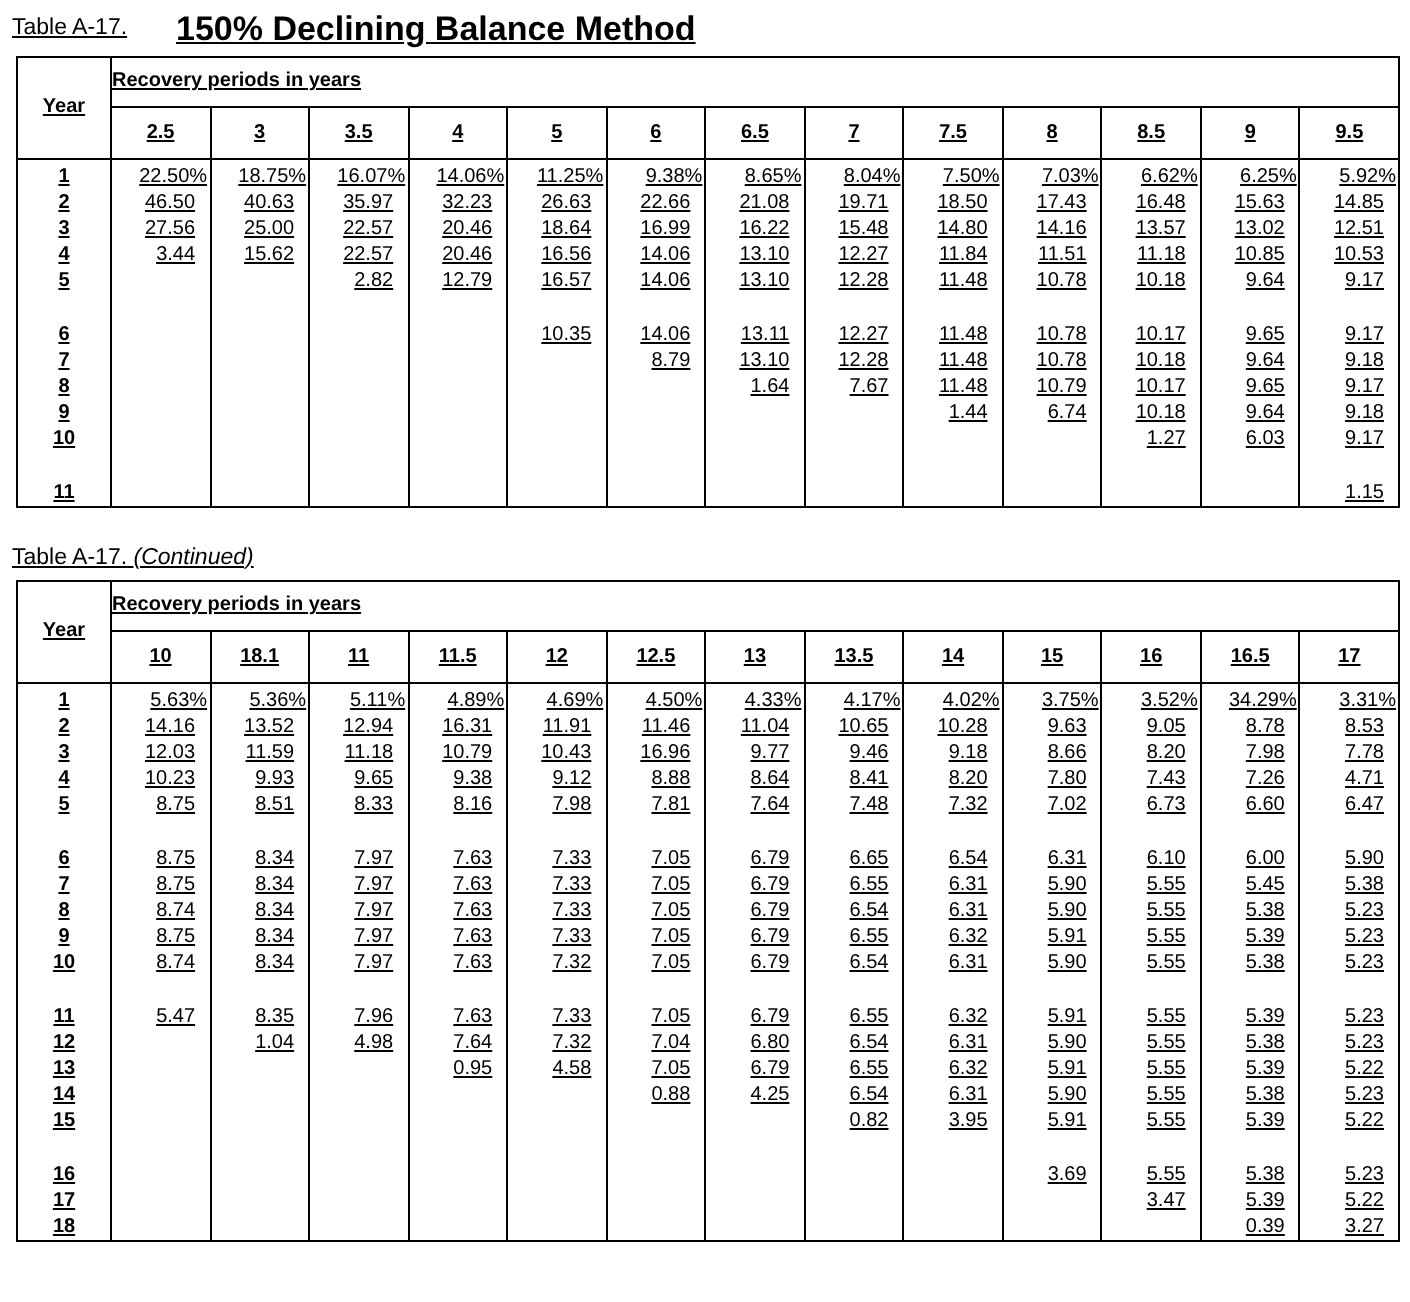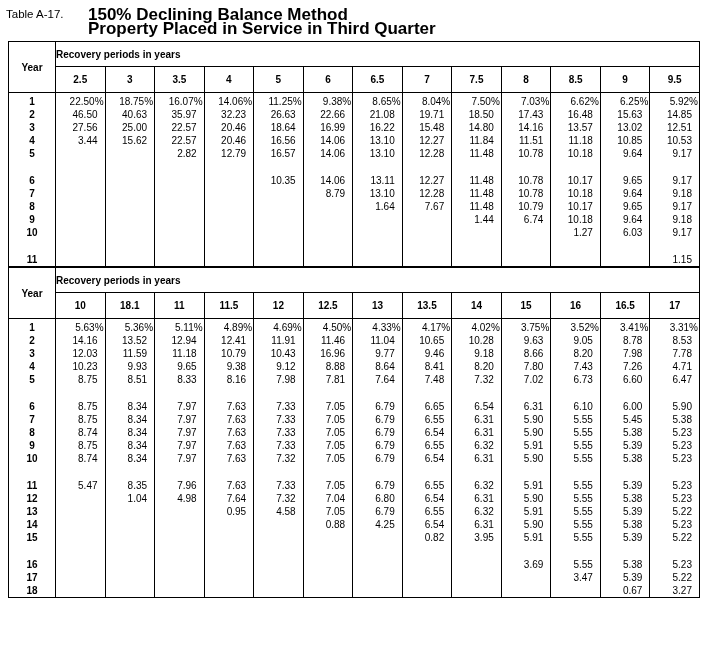--- a/index.html
+++ b/index.html
@@ -2,21 +2,21 @@
 <html><head>
 <meta charset="utf-8">
 <style>
   * { box-sizing: border-box; }
   html, body { margin: 0; padding: 0; background: #fff; }
   body {
     width: 705px; height: 651px;
     font-family: "Liberation Sans", sans-serif;
     color: #000; overflow: hidden;
   }
-  .page { position: relative; padding: 8px 5px 16px 6px; }
+  .page { position: relative; padding: 8px 5px 16px 6px; text-decoration: underline; }
 
   .title-block { display: flex; align-items: flex-start; margin: 0 0 6px 0; }
   .tbl-label { font-size: 11.5px; line-height: 13.5px; width: 82px; flex: 0 0 auto; }
   .tbl-heading { font-weight: bold; font-size: 17px; line-height: 13.5px; }
 
   .title-block2 { margin: 18px 0 4px 0; font-size: 11.5px; line-height: 14px; }
   .continued { font-style: italic; }
 
   table.dep-table {
     border-collapse: collapse; table-layout: fixed;
@@ -51,21 +51,20 @@
 </style>
 </head>
 <body>
 
 <div class="page">
 
   <div class="title-block">
     <span class="tbl-label">Table A-17.</span>
     <div class="tbl-heading">
       <div>150% Declining Balance Method</div>
-      <div>Property Placed in Service in Third Quarter</div>
     </div>
   </div>
 
   <table class="dep-table">
     <colgroup>
         <col class="year-col">
       </colgroup>
     <thead>
       <tr>
         <th class="year-h" rowspan="2">Year</th>
@@ -292,20 +291,24 @@
           <td class="val"></td>
           <td class="val"></td>
           <td class="val"></td>
           <td class="val"></td>
           <td class="val"></td>
           <td class="val">1.15</td>
         </tr>
       </tbody>
   </table>
 
+  <div class="title-block2">
+    <span>Table A-17.</span>
+    <span class="continued">(Continued)</span>
+  </div>
 
   <table class="dep-table">
     <colgroup>
         <col class="year-col">
       </colgroup>
     <thead>
       <tr>
         <th class="year-h" rowspan="2">Year</th>
         <th class="span-h" colspan="13">Recovery periods in years</th>
       </tr>
@@ -332,29 +335,29 @@
           <td class="val pct">5.36%</td>
           <td class="val pct">5.11%</td>
           <td class="val pct">4.89%</td>
           <td class="val pct">4.69%</td>
           <td class="val pct">4.50%</td>
           <td class="val pct">4.33%</td>
           <td class="val pct">4.17%</td>
           <td class="val pct">4.02%</td>
           <td class="val pct">3.75%</td>
           <td class="val pct">3.52%</td>
-          <td class="val pct">3.41%</td>
+          <td class="val pct">34.29%</td>
           <td class="val pct">3.31%</td>
         </tr>
         <tr>
           <td class="year">2</td>
           <td class="val">14.16</td>
           <td class="val">13.52</td>
           <td class="val">12.94</td>
-          <td class="val">12.41</td>
+          <td class="val">16.31</td>
           <td class="val">11.91</td>
           <td class="val">11.46</td>
           <td class="val">11.04</td>
           <td class="val">10.65</td>
           <td class="val">10.28</td>
           <td class="val">9.63</td>
           <td class="val">9.05</td>
           <td class="val">8.78</td>
           <td class="val">8.53</td>
         </tr>
@@ -652,19 +655,19 @@
           <td class="val"></td>
           <td class="val"></td>
           <td class="val"></td>
           <td class="val"></td>
           <td class="val"></td>
           <td class="val"></td>
           <td class="val"></td>
           <td class="val"></td>
           <td class="val"></td>
           <td class="val"></td>
-          <td class="val">0.67</td>
+          <td class="val">0.39</td>
           <td class="val">3.27</td>
         </tr>
       </tbody>
   </table>
 
 </div>
 
 </body></html>

